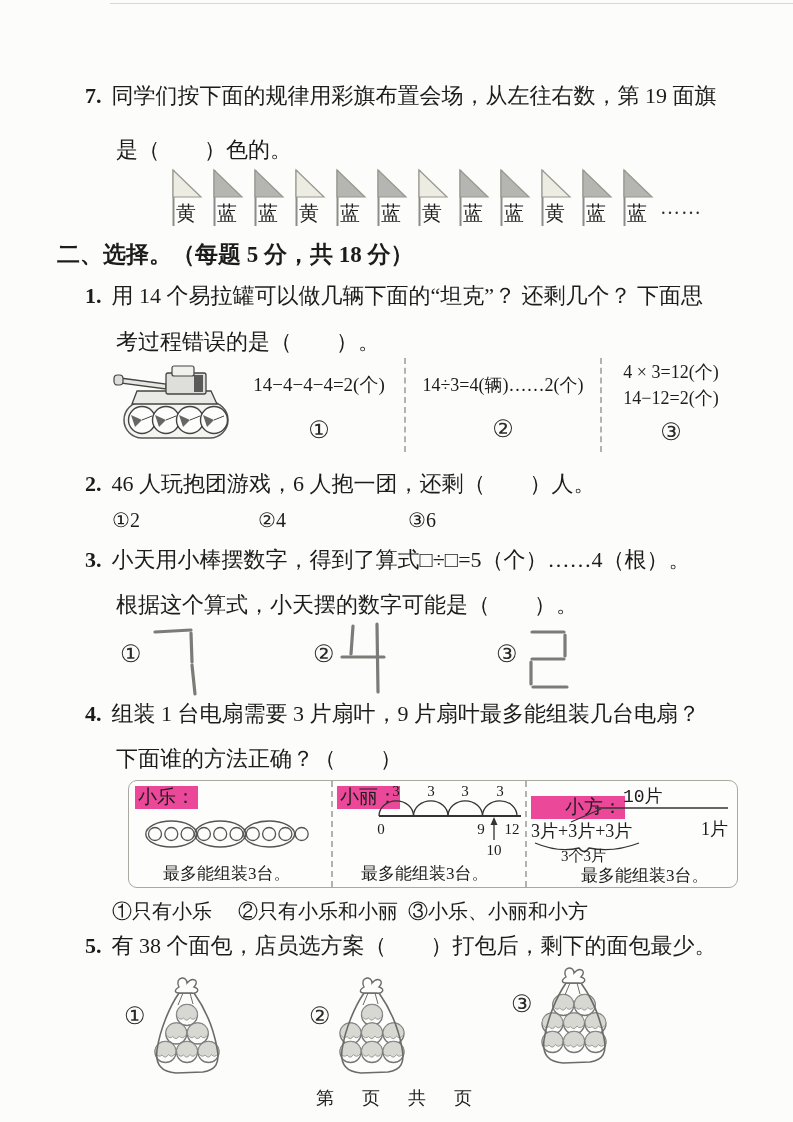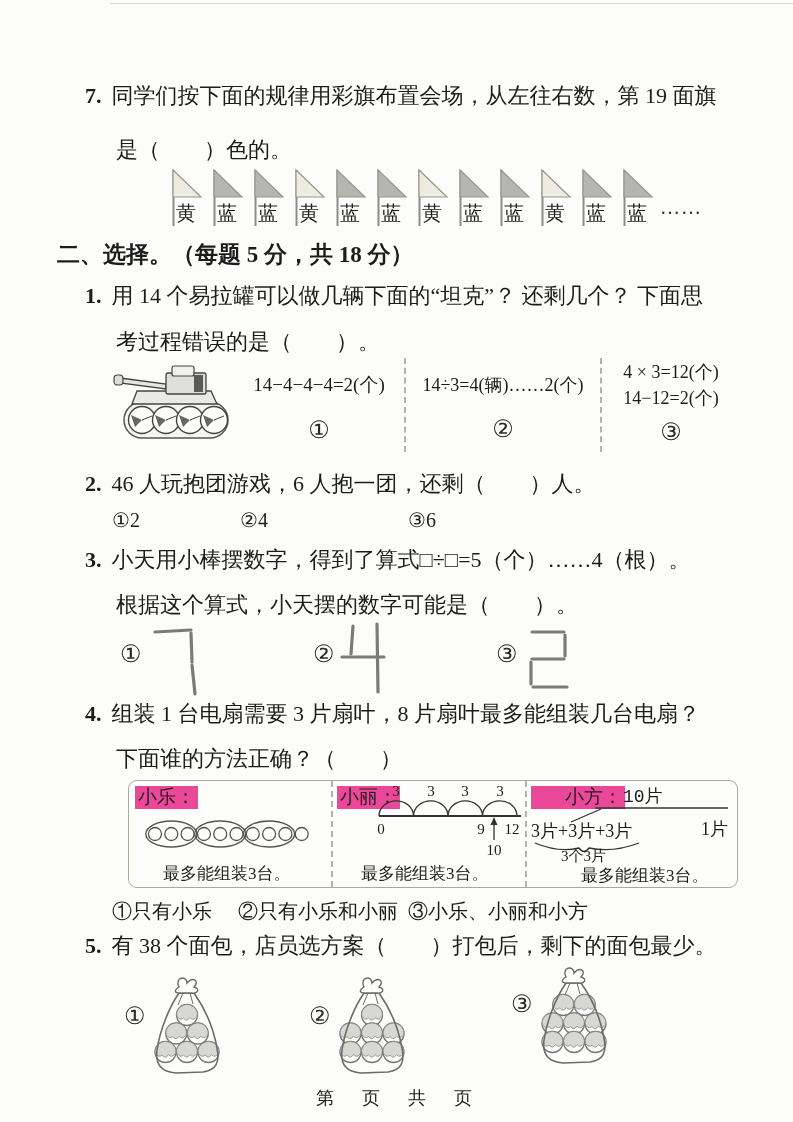--- a/index.html
+++ b/index.html
@@ -142,21 +142,21 @@
       <div class="formula small" style="margin-top:4px;">4 × 3=12(个)</div>
       <div class="formula small" style="margin-top:2px;">14−12=2(个)</div>
       <div class="onum" style="margin-top:8px;">③</div>
     </div>
   </div>
 
   <div class="abs qline" style="left:85px;top:470px;">
     <span class="qnum">2.</span><span>46 人玩抱团游戏，6 人抱一团，还剩（　　）人。</span>
   </div>
   <div class="abs copt" style="left:112px;top:508px;">①2</div>
-  <div class="abs copt" style="left:240px;top:508px;">②4</div>
+  <div class="abs copt" style="left:258px;top:508px;">②4</div>
   <div class="abs copt" style="left:408px;top:508px;">③6</div>
 
   <div class="abs qline" style="left:85px;top:546px;">
     <span class="qnum">3.</span><span>小天用小棒摆数字，得到了算式□÷□=5（个）……4（根）。</span>
   </div>
   <div class="abs qline" style="left:116px;top:591px;">根据这个算式，小天摆的数字可能是（　　）。</div>
 
   <div class="abs onum" style="left:120px;top:640px;">①</div>
   <svg class="abs" style="left:148px;top:624px;" width="52" height="74" viewBox="0 0 52 74">
     <g stroke="#7b7b77" stroke-width="3.2" stroke-linecap="round" fill="none">
@@ -178,21 +178,21 @@
     <g stroke="#7b7b77" stroke-width="3.2" stroke-linecap="round" fill="none">
       <line x1="10" y1="6" x2="42" y2="6"></line>
         <line x1="43" y1="9" x2="43" y2="30"></line>
         <line x1="10" y1="33" x2="42" y2="33"></line>
         <line x1="9" y1="36" x2="9" y2="58"></line>
         <line x1="11" y1="61" x2="45" y2="61"></line>
     </g>
   </svg>
 
   <div class="abs qline" style="left:85px;top:700px;">
-    <span class="qnum">4.</span><span>组装 1 台电扇需要 3 片扇叶，8 片扇叶最多能组装几台电扇？</span>
+    <span class="qnum">4.</span><span>组装 1 台电扇需要 3 片扇叶，9 片扇叶最多能组装几台电扇？</span>
   </div>
   <div class="abs qline" style="left:116px;top:745px;">下面谁的方法正确？（　　）</div>
 
   <div class="mbox" style="left:128px;top:780px;width:608px;height:106px;">
 
     <div class="mcol" style="left:0;width:202px;border-right:2px dashed #b3b3ad;">
       <span class="who" style="left:6px;top:5px;">小乐：</span>
       <svg class="abs" style="left:14px;top:32px;" width="174" height="42" viewBox="0 0 174 42">
         <g fill="#fdfdfb" stroke="#555" stroke-width="1.3">
           <circle cx="12" cy="21" r="6.5"></circle>
@@ -237,21 +237,21 @@
           <text x="137" y="52">12</text>
         </g>
         <line x1="119" y1="58" x2="119" y2="37" stroke="#333" stroke-width="1.3"></line>
         <polygon points="119,35 115.5,43 122.5,43" fill="#333"></polygon>
         <text x="119" y="73" font-size="15" text-anchor="middle">10</text>
       </svg>
       <div class="concl" style="left:30px;top:81px;">最多能组装3台。</div>
     </div>
 
     <div class="mcol" style="left:396px;width:212px;">
-      <span class="who" style="left:6px;top:5px;padding-left:34px;">小方：</span>
+      <span class="who" style="left:6px;top:15px;padding-left:34px;">小方：</span>
       <div class="ftxt" style="left:98px;top:3px;font-family:Liberation Mono, monospace;">10片</div>
       <svg class="abs" style="left:0;top:0;" width="212" height="106" viewBox="0 0 212 106">
         <g fill="none" stroke="#333" stroke-width="1.3">
           <line x1="70" y1="27" x2="203" y2="27"></line>
           <line x1="76" y1="28" x2="46" y2="41"></line>
           <path d="M10,62 Q34,72 54,67 Q59,74 64,67 Q88,72 114,62"></path>
         </g>
       </svg>
       <div class="ftxt" style="left:6px;top:38px;">3片+3片+3片</div>
       <div class="ftxt" style="left:176px;top:36px;">1片</div>

